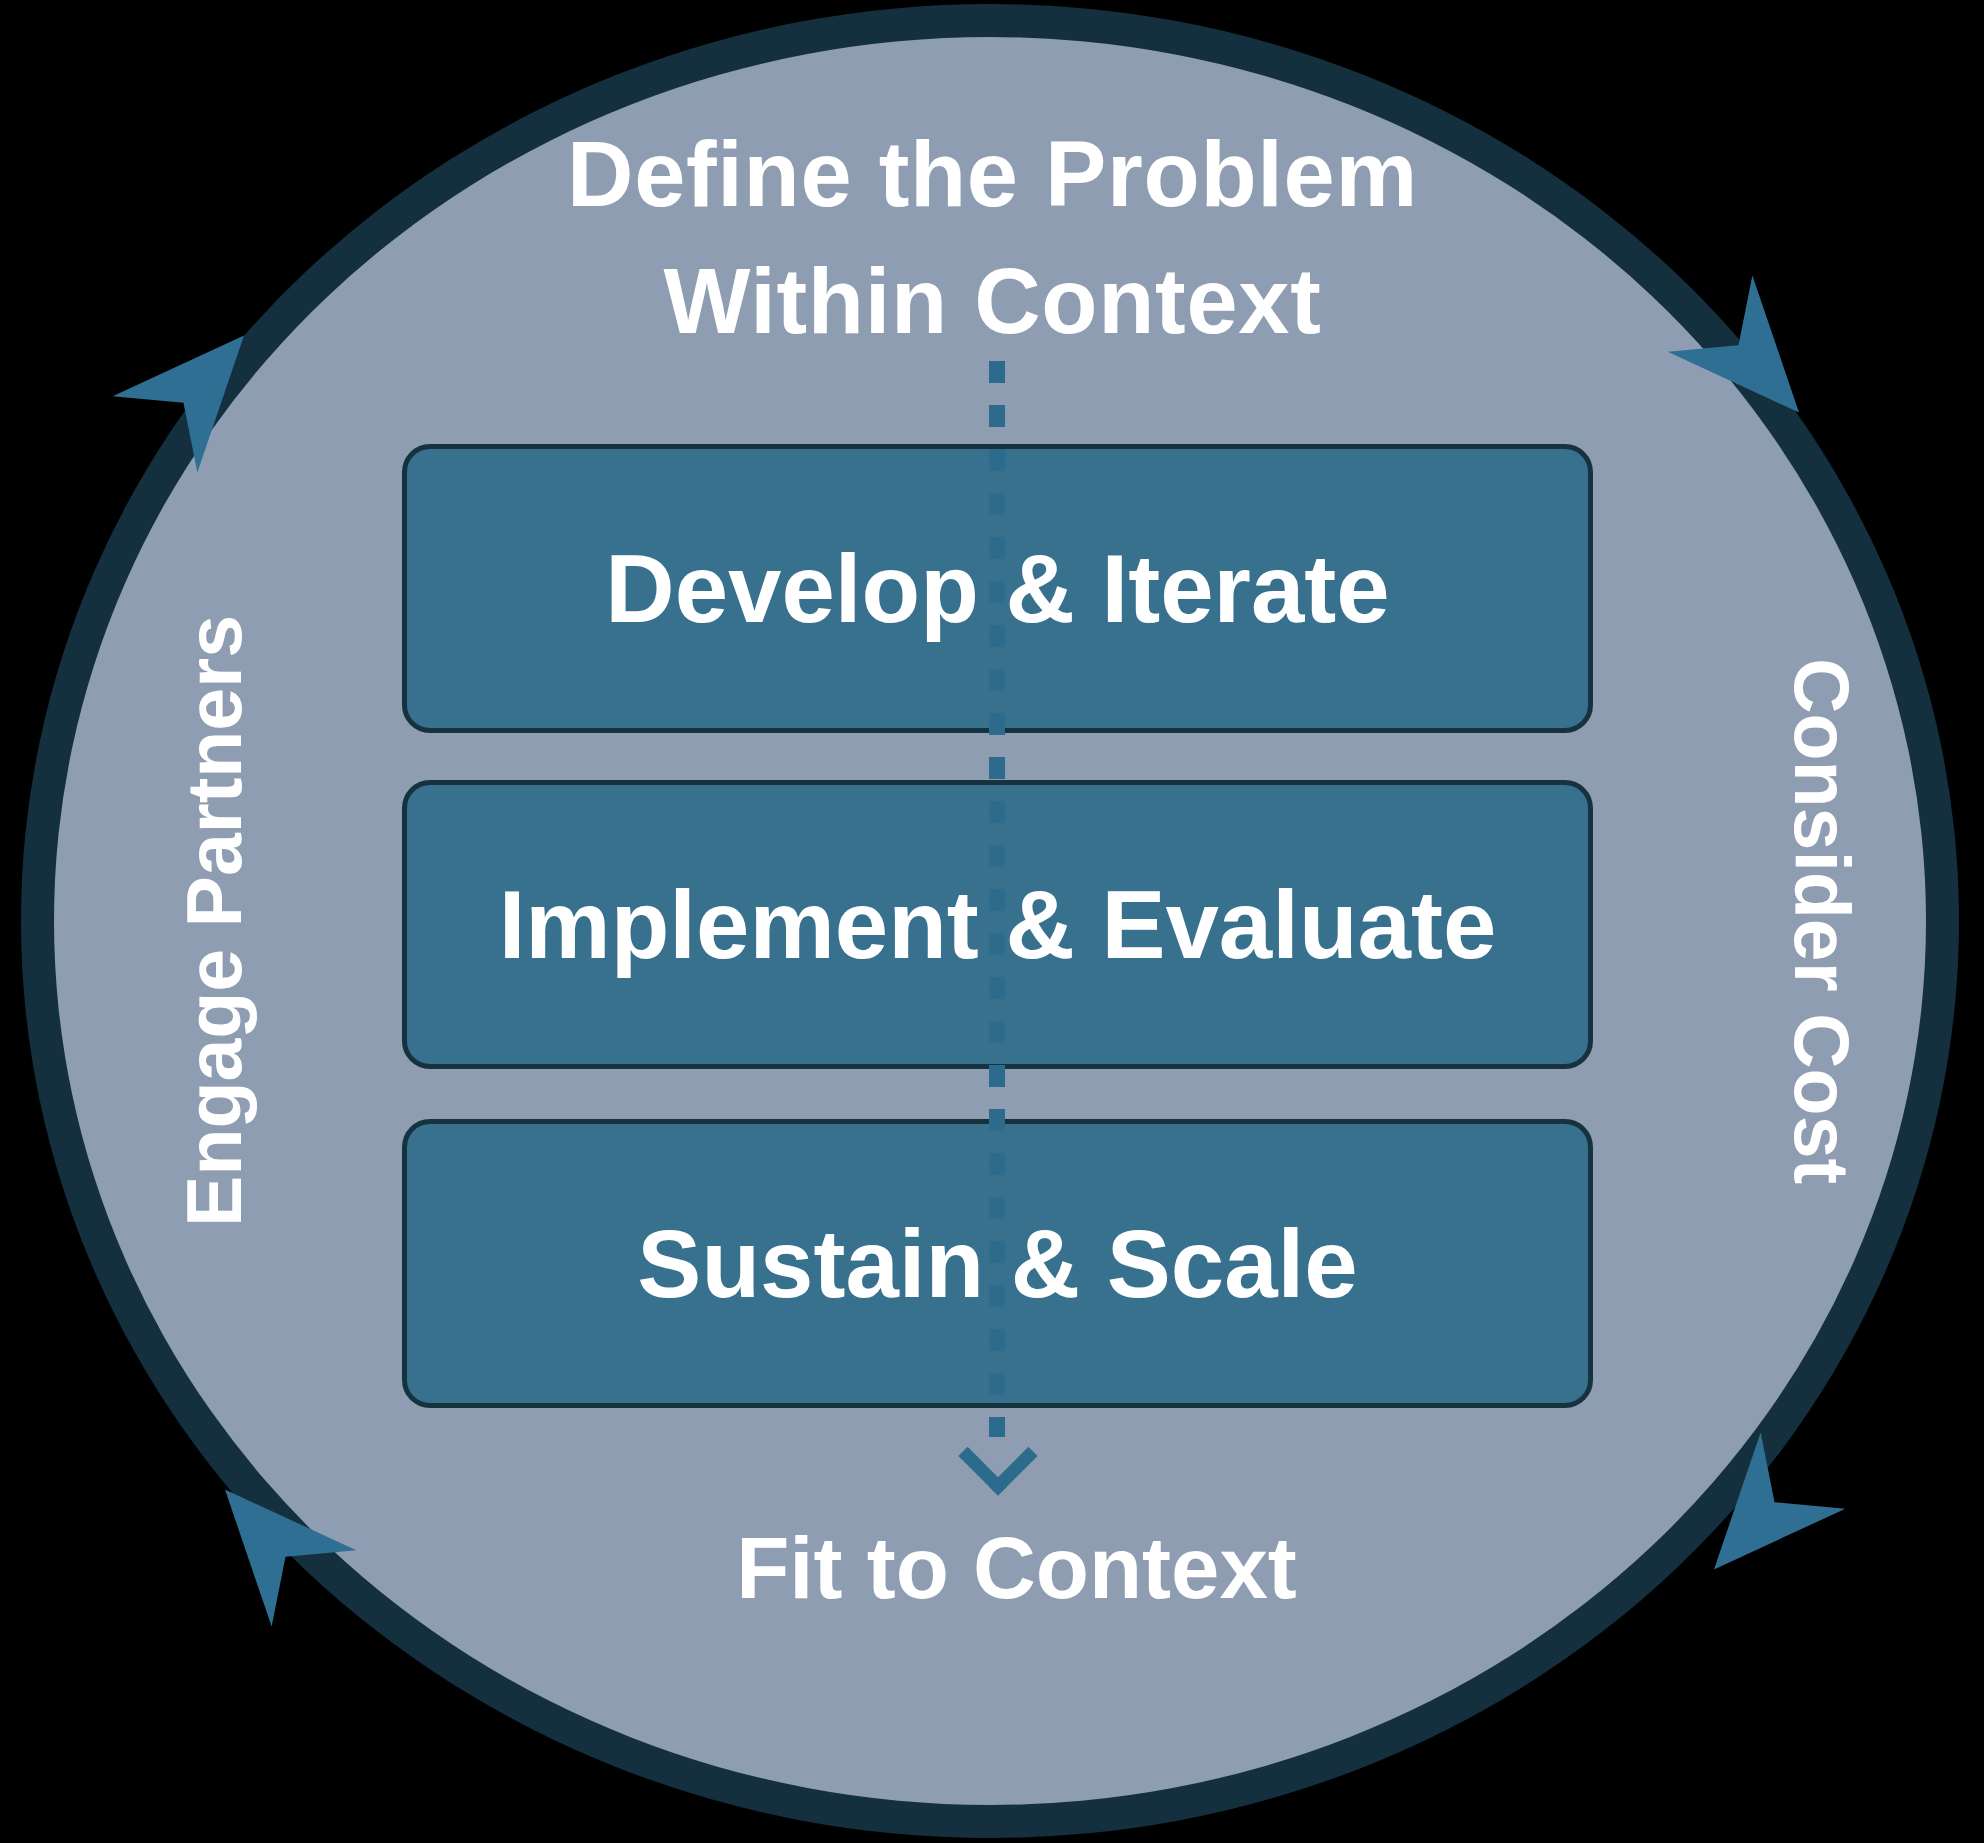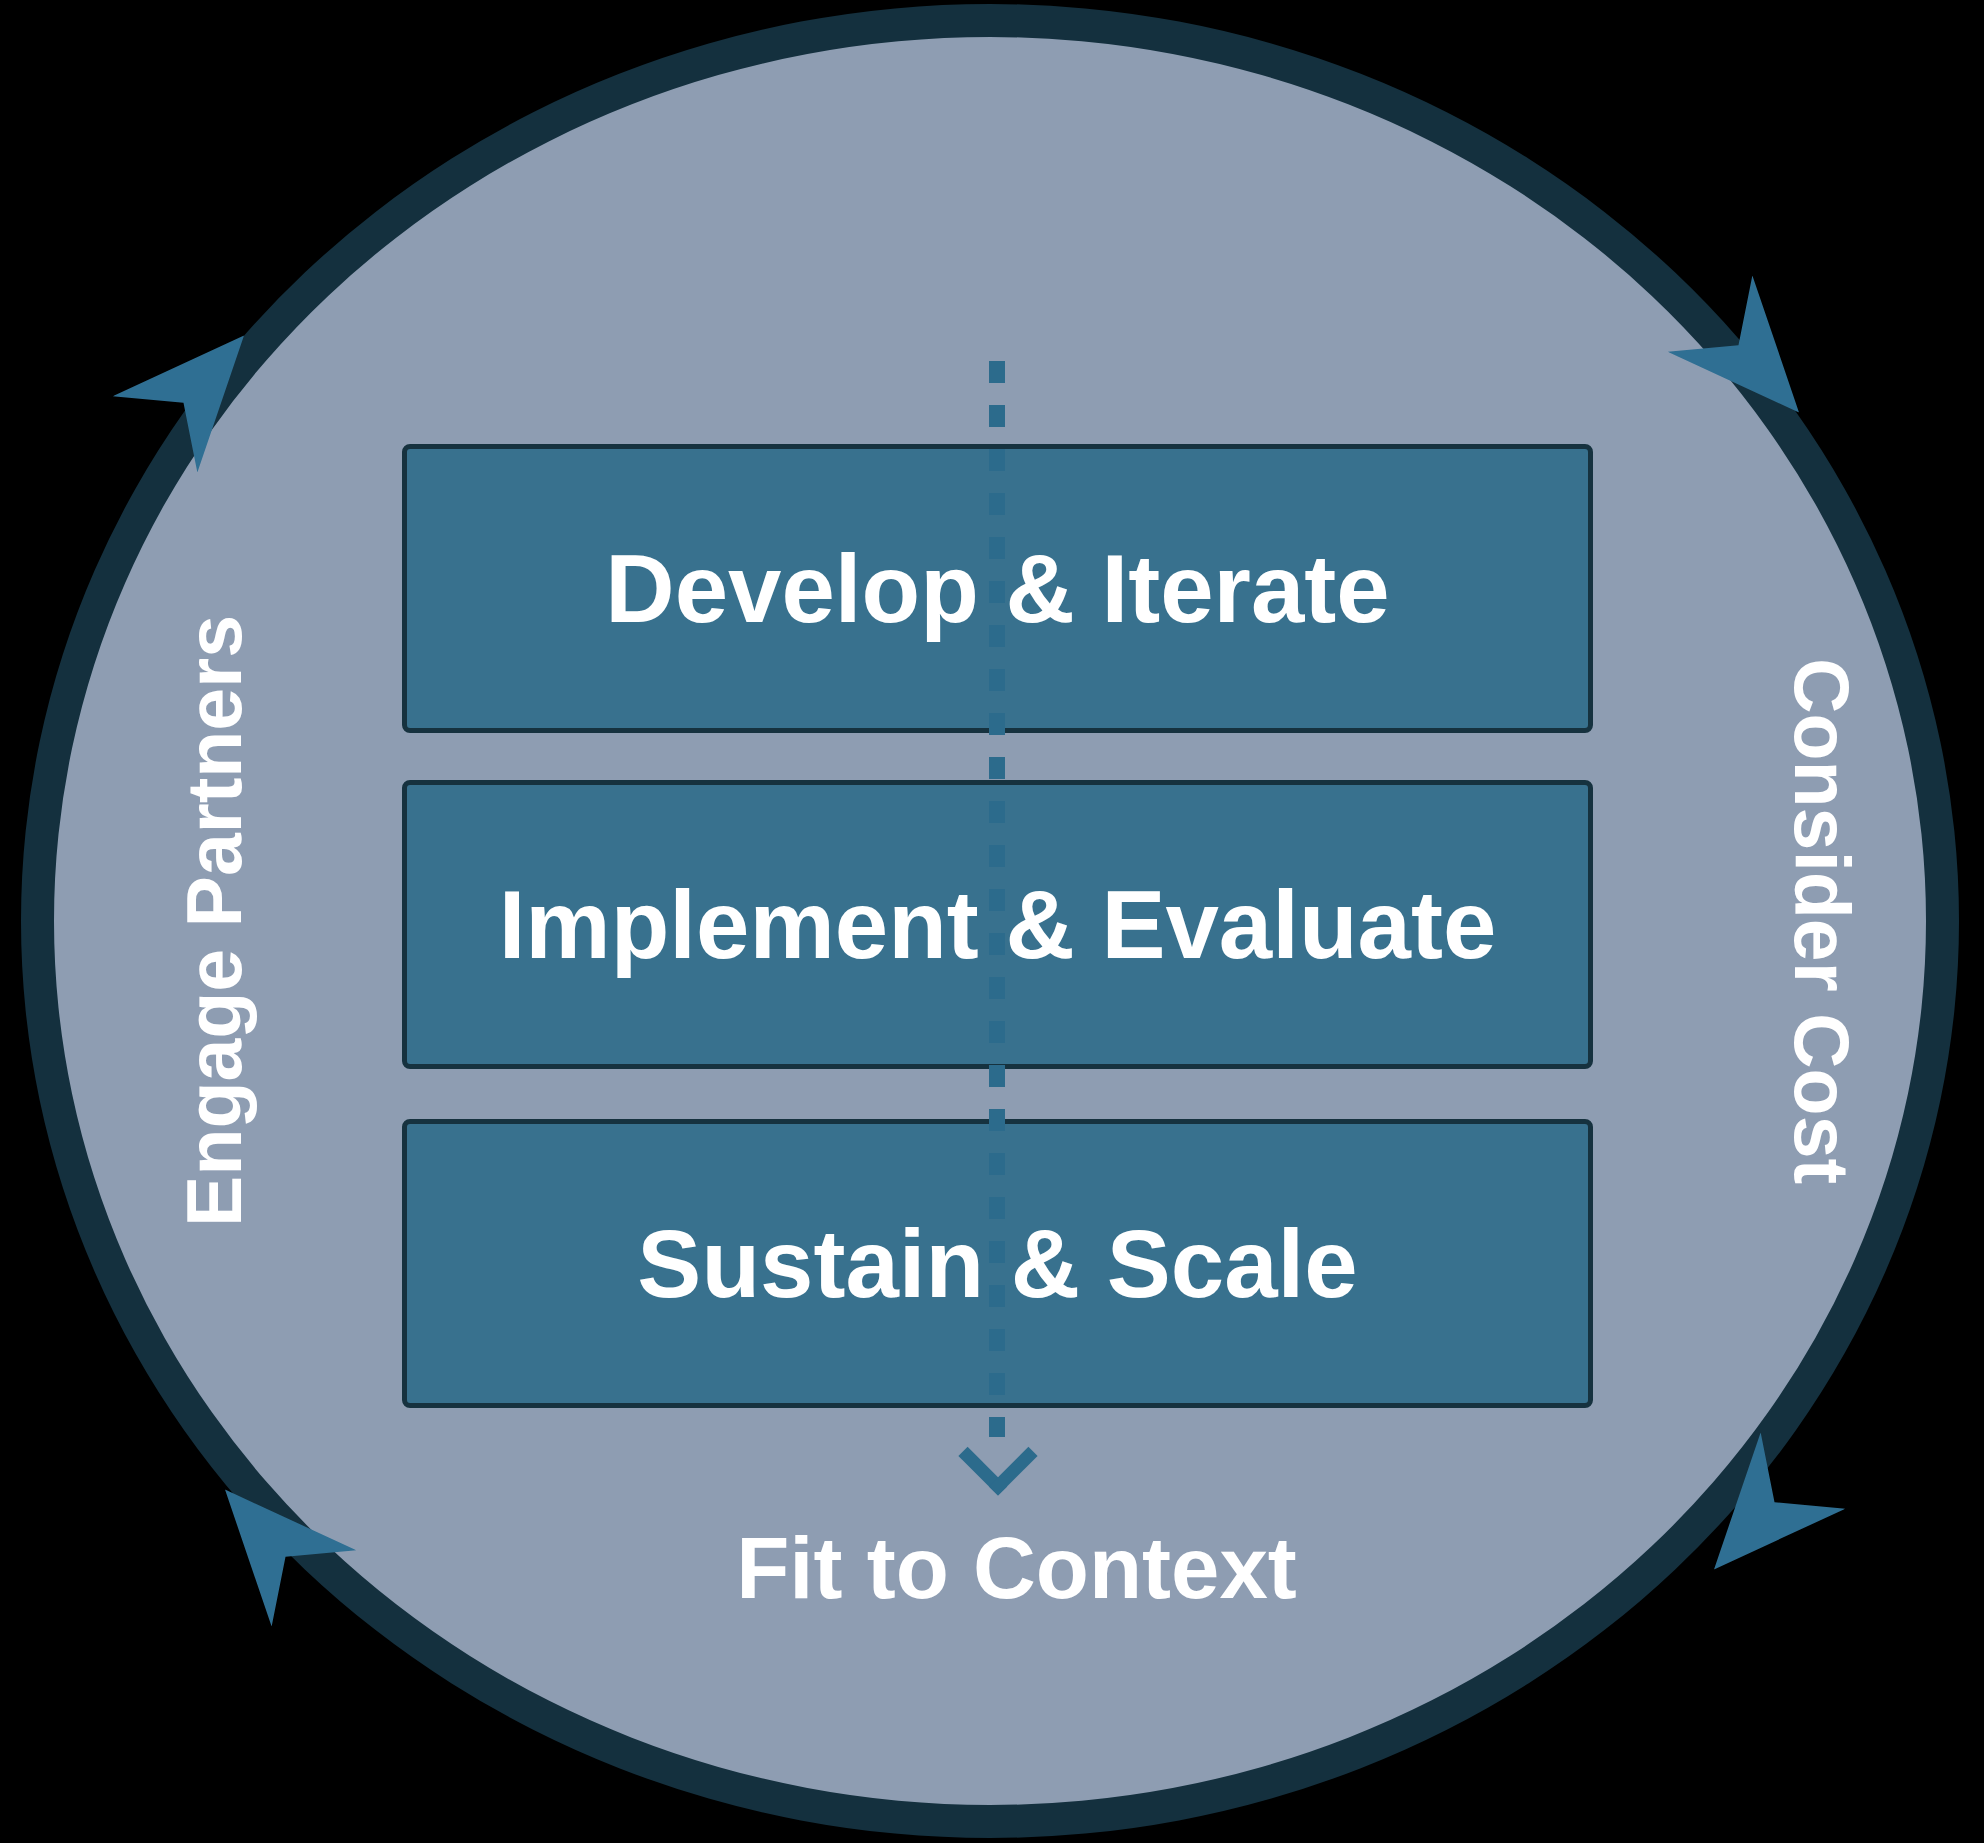--- a/index.html
+++ b/index.html
@@ -70,21 +70,21 @@
   .side-label.right { left: 1821px; }
   .side-label.right .rot { transform: translate(-50%, -50%) rotate(90deg); }
 
   .box {
     position: absolute;
     left: 402px;
     width: 1191px;
     height: 289px;
     background: #38718E;
     border: 5.2px solid #16323F;
-    border-radius: 8px;
+    border-radius: 28px;
     box-sizing: border-box;
     display: flex;
     align-items: center;
     justify-content: center;
     font-size: 96px;
     z-index: 2;
   }
   .box-1 { top: 444px; }
   .box-2 { top: 780px; }
   .box-3 { top: 1119px; text-align: center; }
@@ -126,20 +126,24 @@
   .cycle-arrow.br { left: 1692px; top: 1463px; transform: rotate(132deg); }
   .cycle-arrow.bl { left: 203px;  top: 1482px; transform: rotate(-132deg); }
 </style>
 </head>
 <body>
 
 <div id="canvas">
 
   <div class="circle"></div>
 
+  <div class="top-label">
+    <div>Define the Problem</div>
+    <div>Within Context</div>
+  </div>
 
   <div class="side-label left">
     <span class="rot">Engage Partners</span>
   </div>
 
   <div class="side-label right">
     <span class="rot">Consider Cost</span>
   </div>
 
   <div class="bottom-label">Fit to Context</div>

